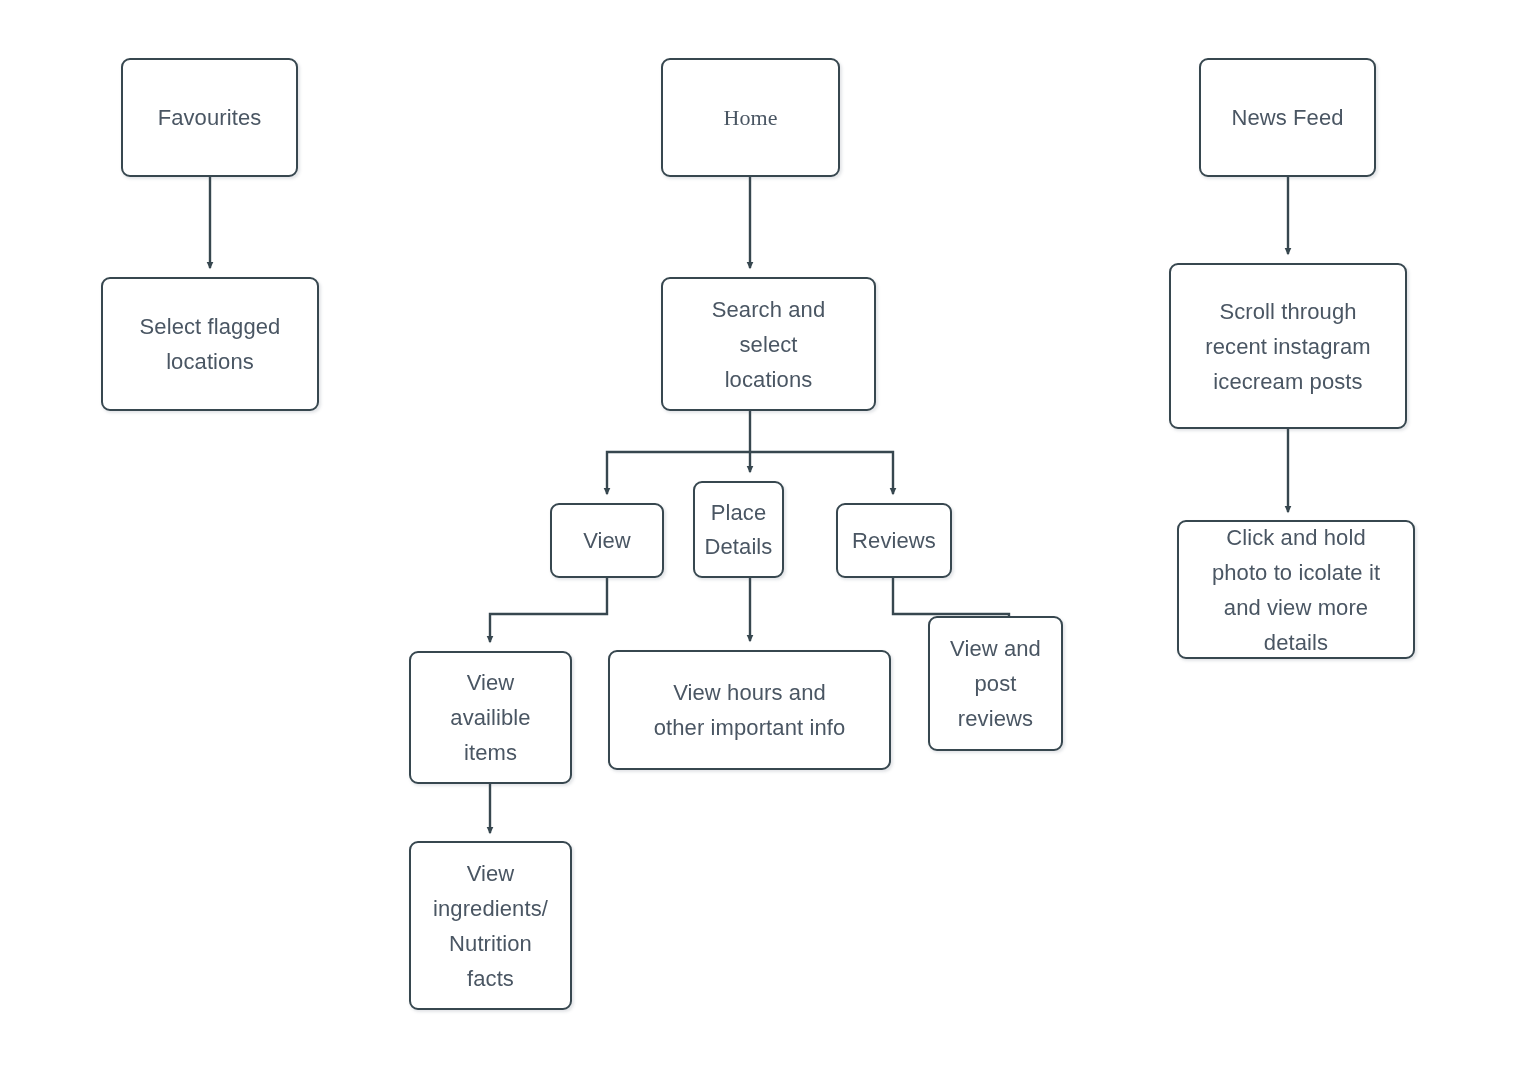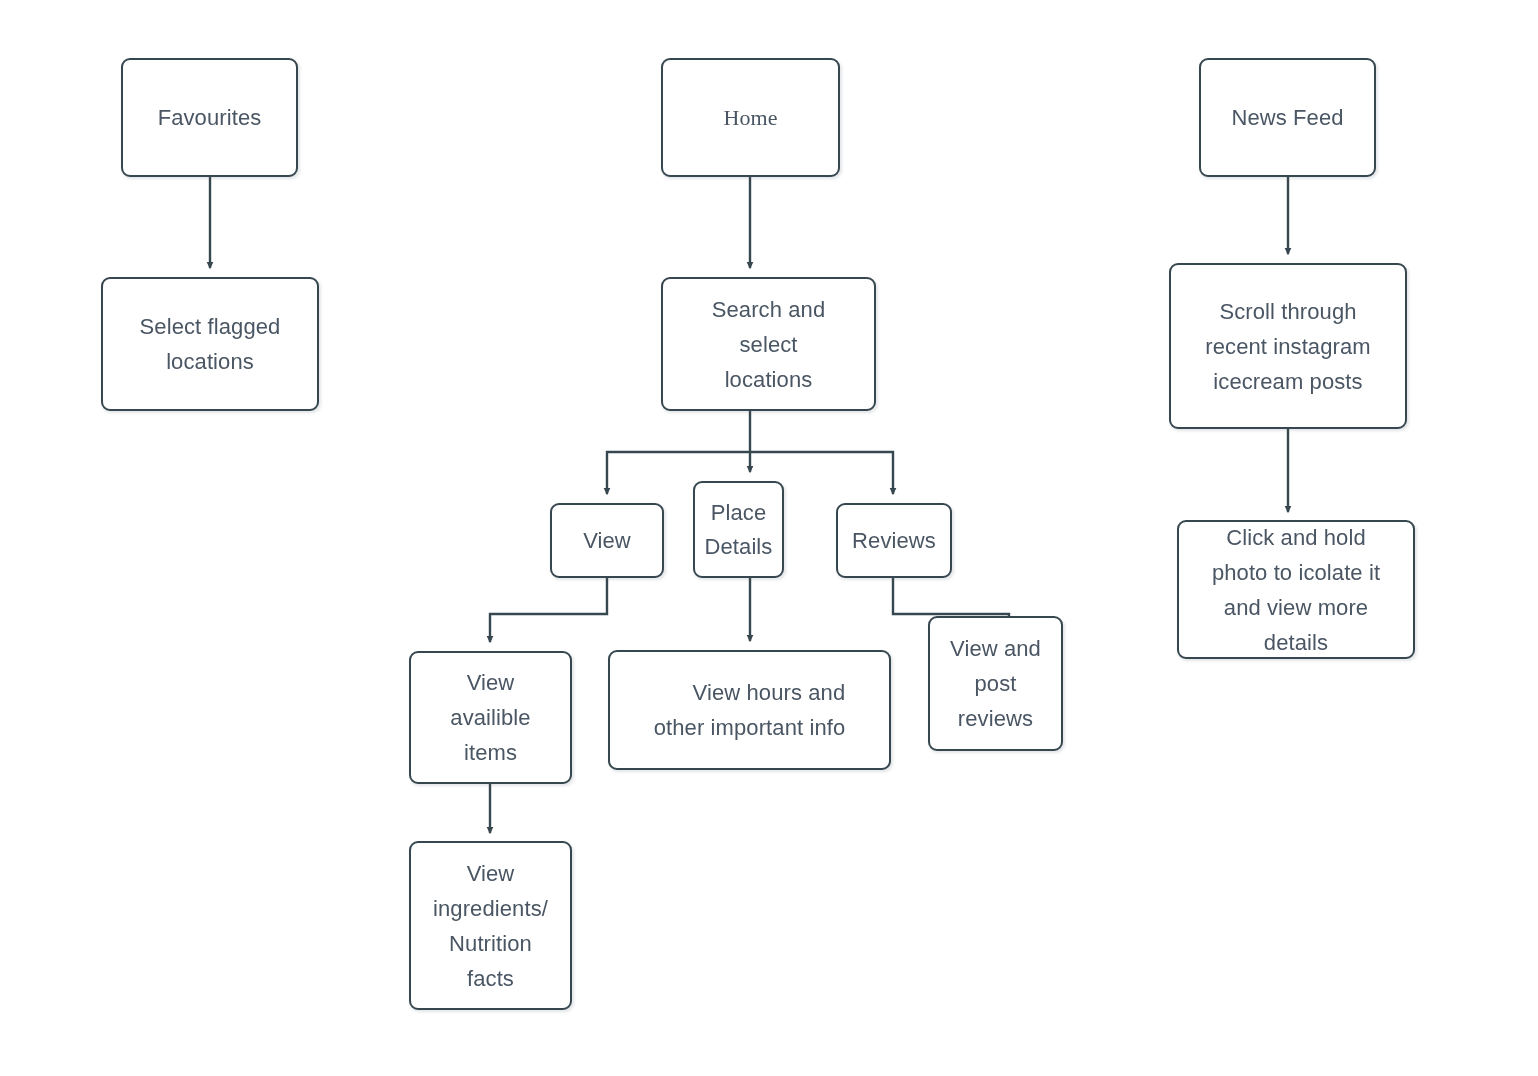--- a/index.html
+++ b/index.html
@@ -132,21 +132,21 @@
   <div class="node" style="left:836px; top:503px; width:116px; height:75px;">
     <span class="node-label compact">Reviews</span>
   </div>
 
   <div class="node" style="left:409px; top:651px; width:163px; height:133px;">
     <span class="node-label">View
 availible
 items</span>
   </div>
 
-  <div class="node" style="left:608px; top:650px; width:283px; height:120px;text-align:right;">
+  <div class="node" style="left:608px; top:650px; width:283px; height:120px;">
     <span class="node-label">View hours and
 other important info</span>
   </div>
 
   <div class="node" style="left:928px; top:616px; width:135px; height:135px;">
     <span class="node-label">View and
 post
 reviews</span>
   </div>
 

